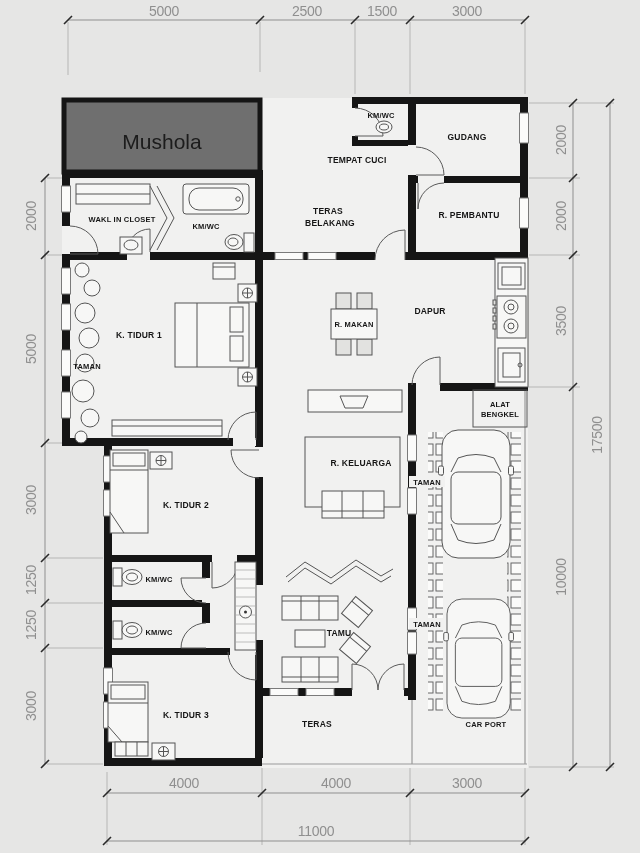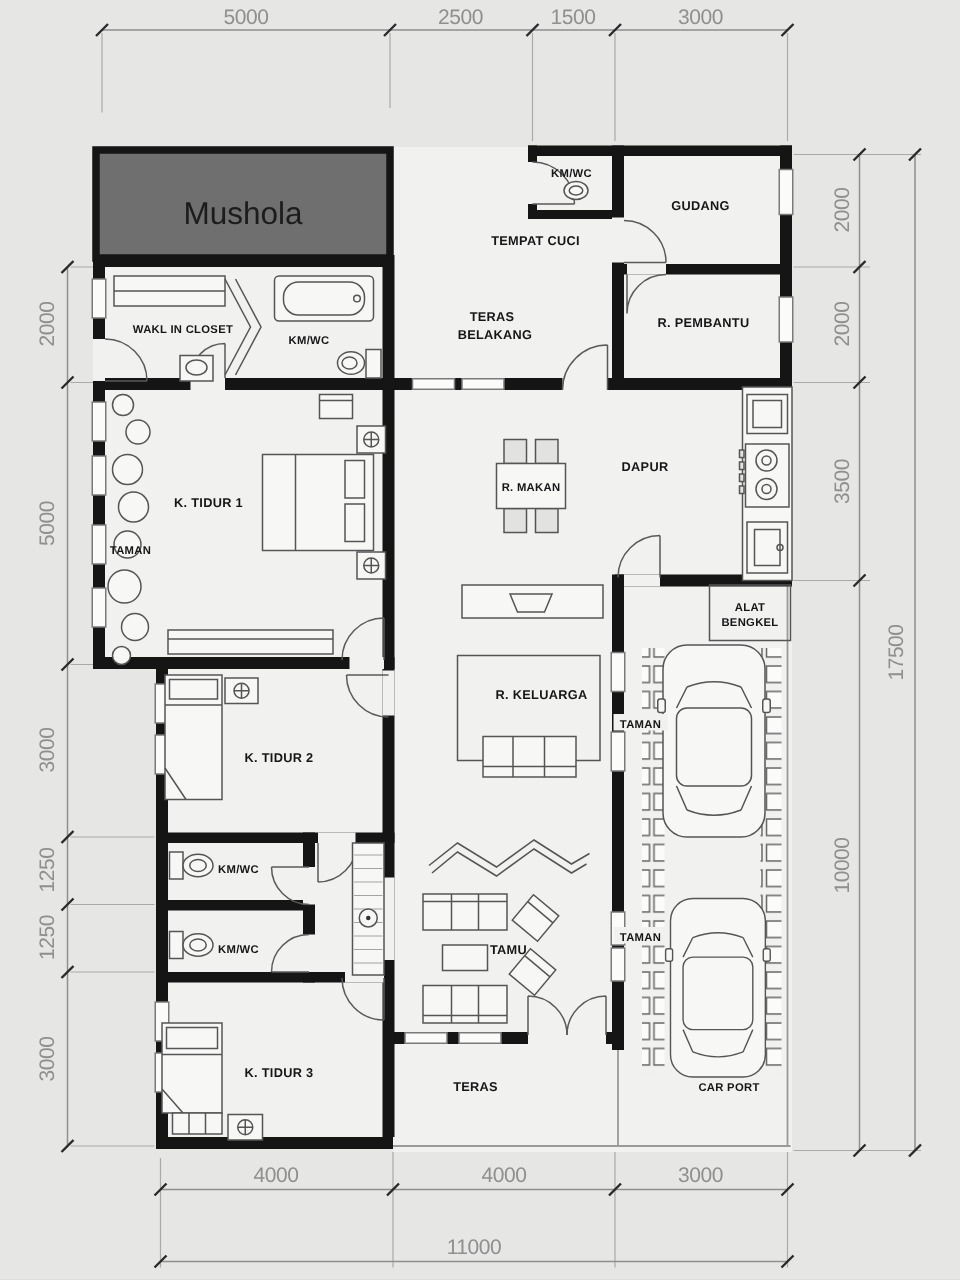--- a/index.html
+++ b/index.html
@@ -1,16 +1,16 @@
 <!DOCTYPE html>
 <html><head>
 <meta charset="utf-8">
 <style>
   html,body{margin:0;padding:0;background:#e6e6e5;}
-  #stage{position:relative;width:640px;height:853px;background:#f9a8d4;overflow:hidden;
+  #stage{position:relative;width:640px;height:853px;background:#0f766e;overflow:hidden;
          font-family:"Liberation Sans",sans-serif;}
   .wall{fill:#151515;}
   .gap{fill:#f1f1f0;}
   .win{fill:#fbfbfa;stroke:#7a7a7a;stroke-width:1;}
   .door{fill:none;stroke:#5a5a5a;stroke-width:1;}
   .furn{fill:#f7f7f6;stroke:#555;stroke-width:1;}
   .furnD{fill:#e2e2e0;stroke:#555;stroke-width:1;}
   .furn2{fill:none;stroke:#555;stroke-width:1;}
   .thin{stroke:#9a9a9a;stroke-width:1.2;fill:none;}
   .stripe{stroke:#999;stroke-width:.6;fill:none;}

